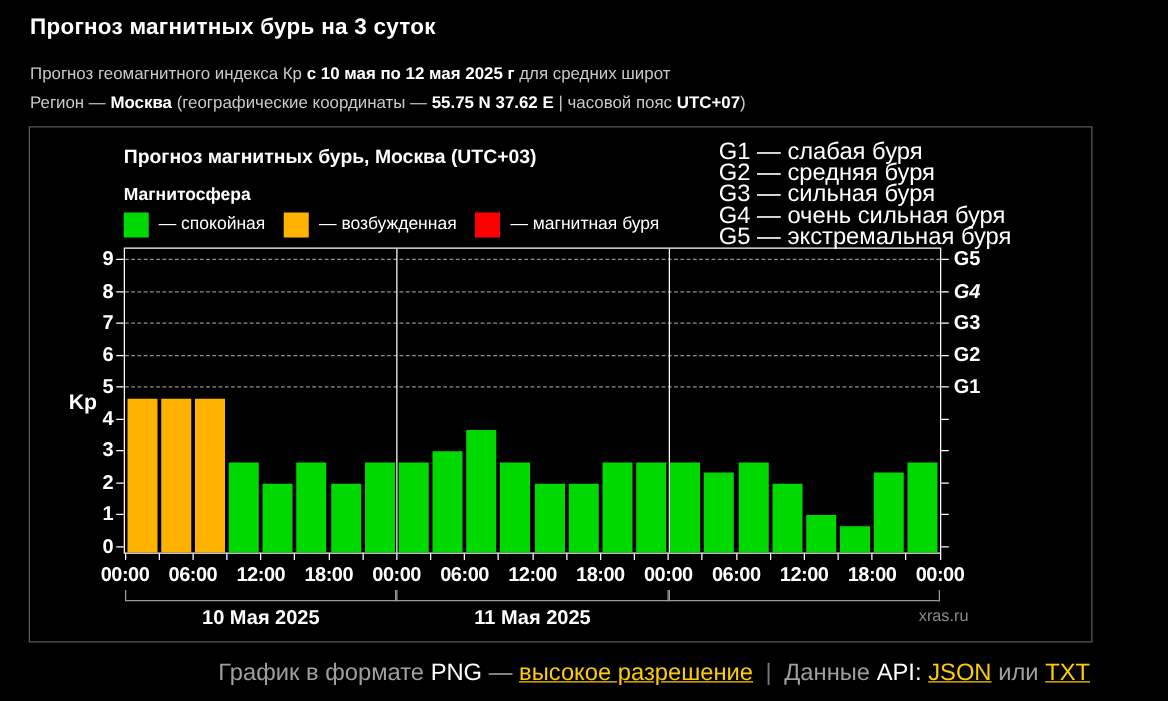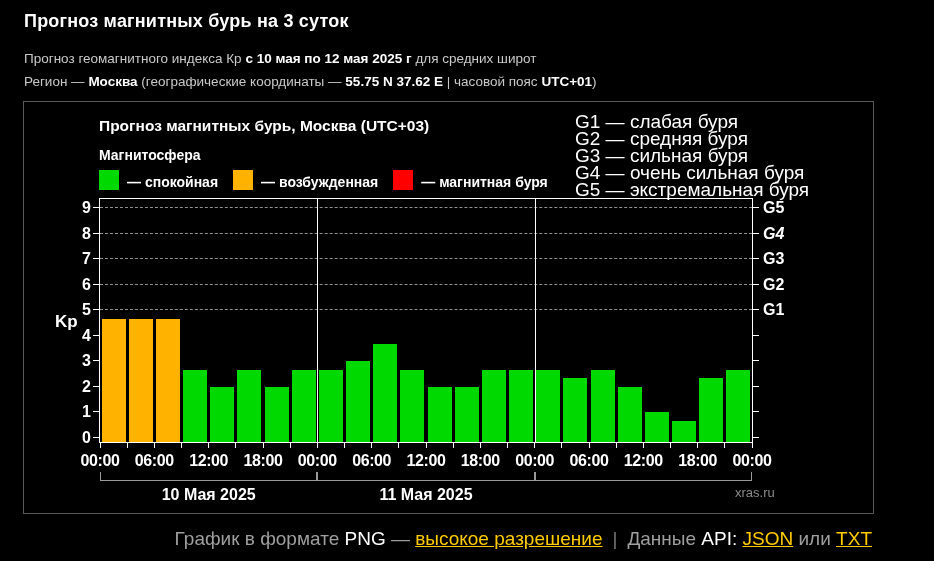--- a/index.html
+++ b/index.html
@@ -12,21 +12,21 @@
   .sub{position:absolute;left:24px;margin:0;font-size:13.5px;color:#c9c9c9;white-space:nowrap}
   .sub .b{color:#fff;font-weight:bold}
   .sub1{top:51px}
   .sub2{top:74px}
 
   .card{position:absolute;left:23px;top:101px;width:849px;height:411px;border:1px solid #585858;background:#000}
   .chart-title{position:absolute;left:75px;top:15px;font-size:15.5px;font-weight:bold;white-space:nowrap}
   .g-legend{position:absolute;left:551px;top:11px;font-size:19px;font-weight:normal;line-height:17px;white-space:nowrap}
   .mag-label{position:absolute;left:75px;top:45px;font-size:14px;font-weight:bold}
   .legend-row{position:absolute;left:75px;top:68px;display:flex;align-items:center;gap:15px}
-  .legend-item{display:flex;align-items:flex-end;gap:8px;font-size:14px;font-weight:bold;white-space:nowrap}
+  .legend-item{display:flex;align-items:flex-start;gap:8px;font-size:14px;font-weight:normal;white-space:nowrap}
   .legend-swatch{width:20px;height:20px}
   .kp-label{position:absolute;left:31px;top:210px;font-size:17px;font-weight:bold}
 
   .plot{position:absolute;left:75px;top:96px;width:652px;height:243px;border:1px solid #fff}
   .gridline{position:absolute;left:0;width:100%;height:0;border-top:1px dashed #909090}
   .day-divider{position:absolute;top:0;bottom:0;width:1px;background:#fff}
   .kp-bar{position:absolute;bottom:0}
   .ytick{position:absolute;width:6px;height:1px;background:#fff}
   .ytick.l{left:-7px}
   .ytick.r{right:-7px}
@@ -50,21 +50,21 @@
 
 <p class="sub sub1"><span>Прогноз геомагнитного индекса Кр</span>
 <span class="b">с 10 мая по 12 мая 2025 г</span>
 <span>для средних широт</span></p>
 
 <p class="sub sub2"><span>Регион —</span>
 <span class="b">Москва</span>
 <span>(географические координаты —</span>
 <span class="b">55.75 N 37.62 E</span>
 <span>| часовой пояс</span>
-<span class="b">UTC+01</span><span>)</span></p>
+<span class="b">UTC+07</span><span>)</span></p>
 
 <div class="card">
   <div class="chart-title">Прогноз магнитных бурь, Москва (UTC+03)</div>
   <div class="g-legend">
       <div class="g-legend-line">G1 — слабая буря</div>
       <div class="g-legend-line">G2 — средняя буря</div>
       <div class="g-legend-line">G3 — сильная буря</div>
       <div class="g-legend-line">G4 — очень сильная буря</div>
       <div class="g-legend-line">G5 — экстремальная буря</div>
     </div>

